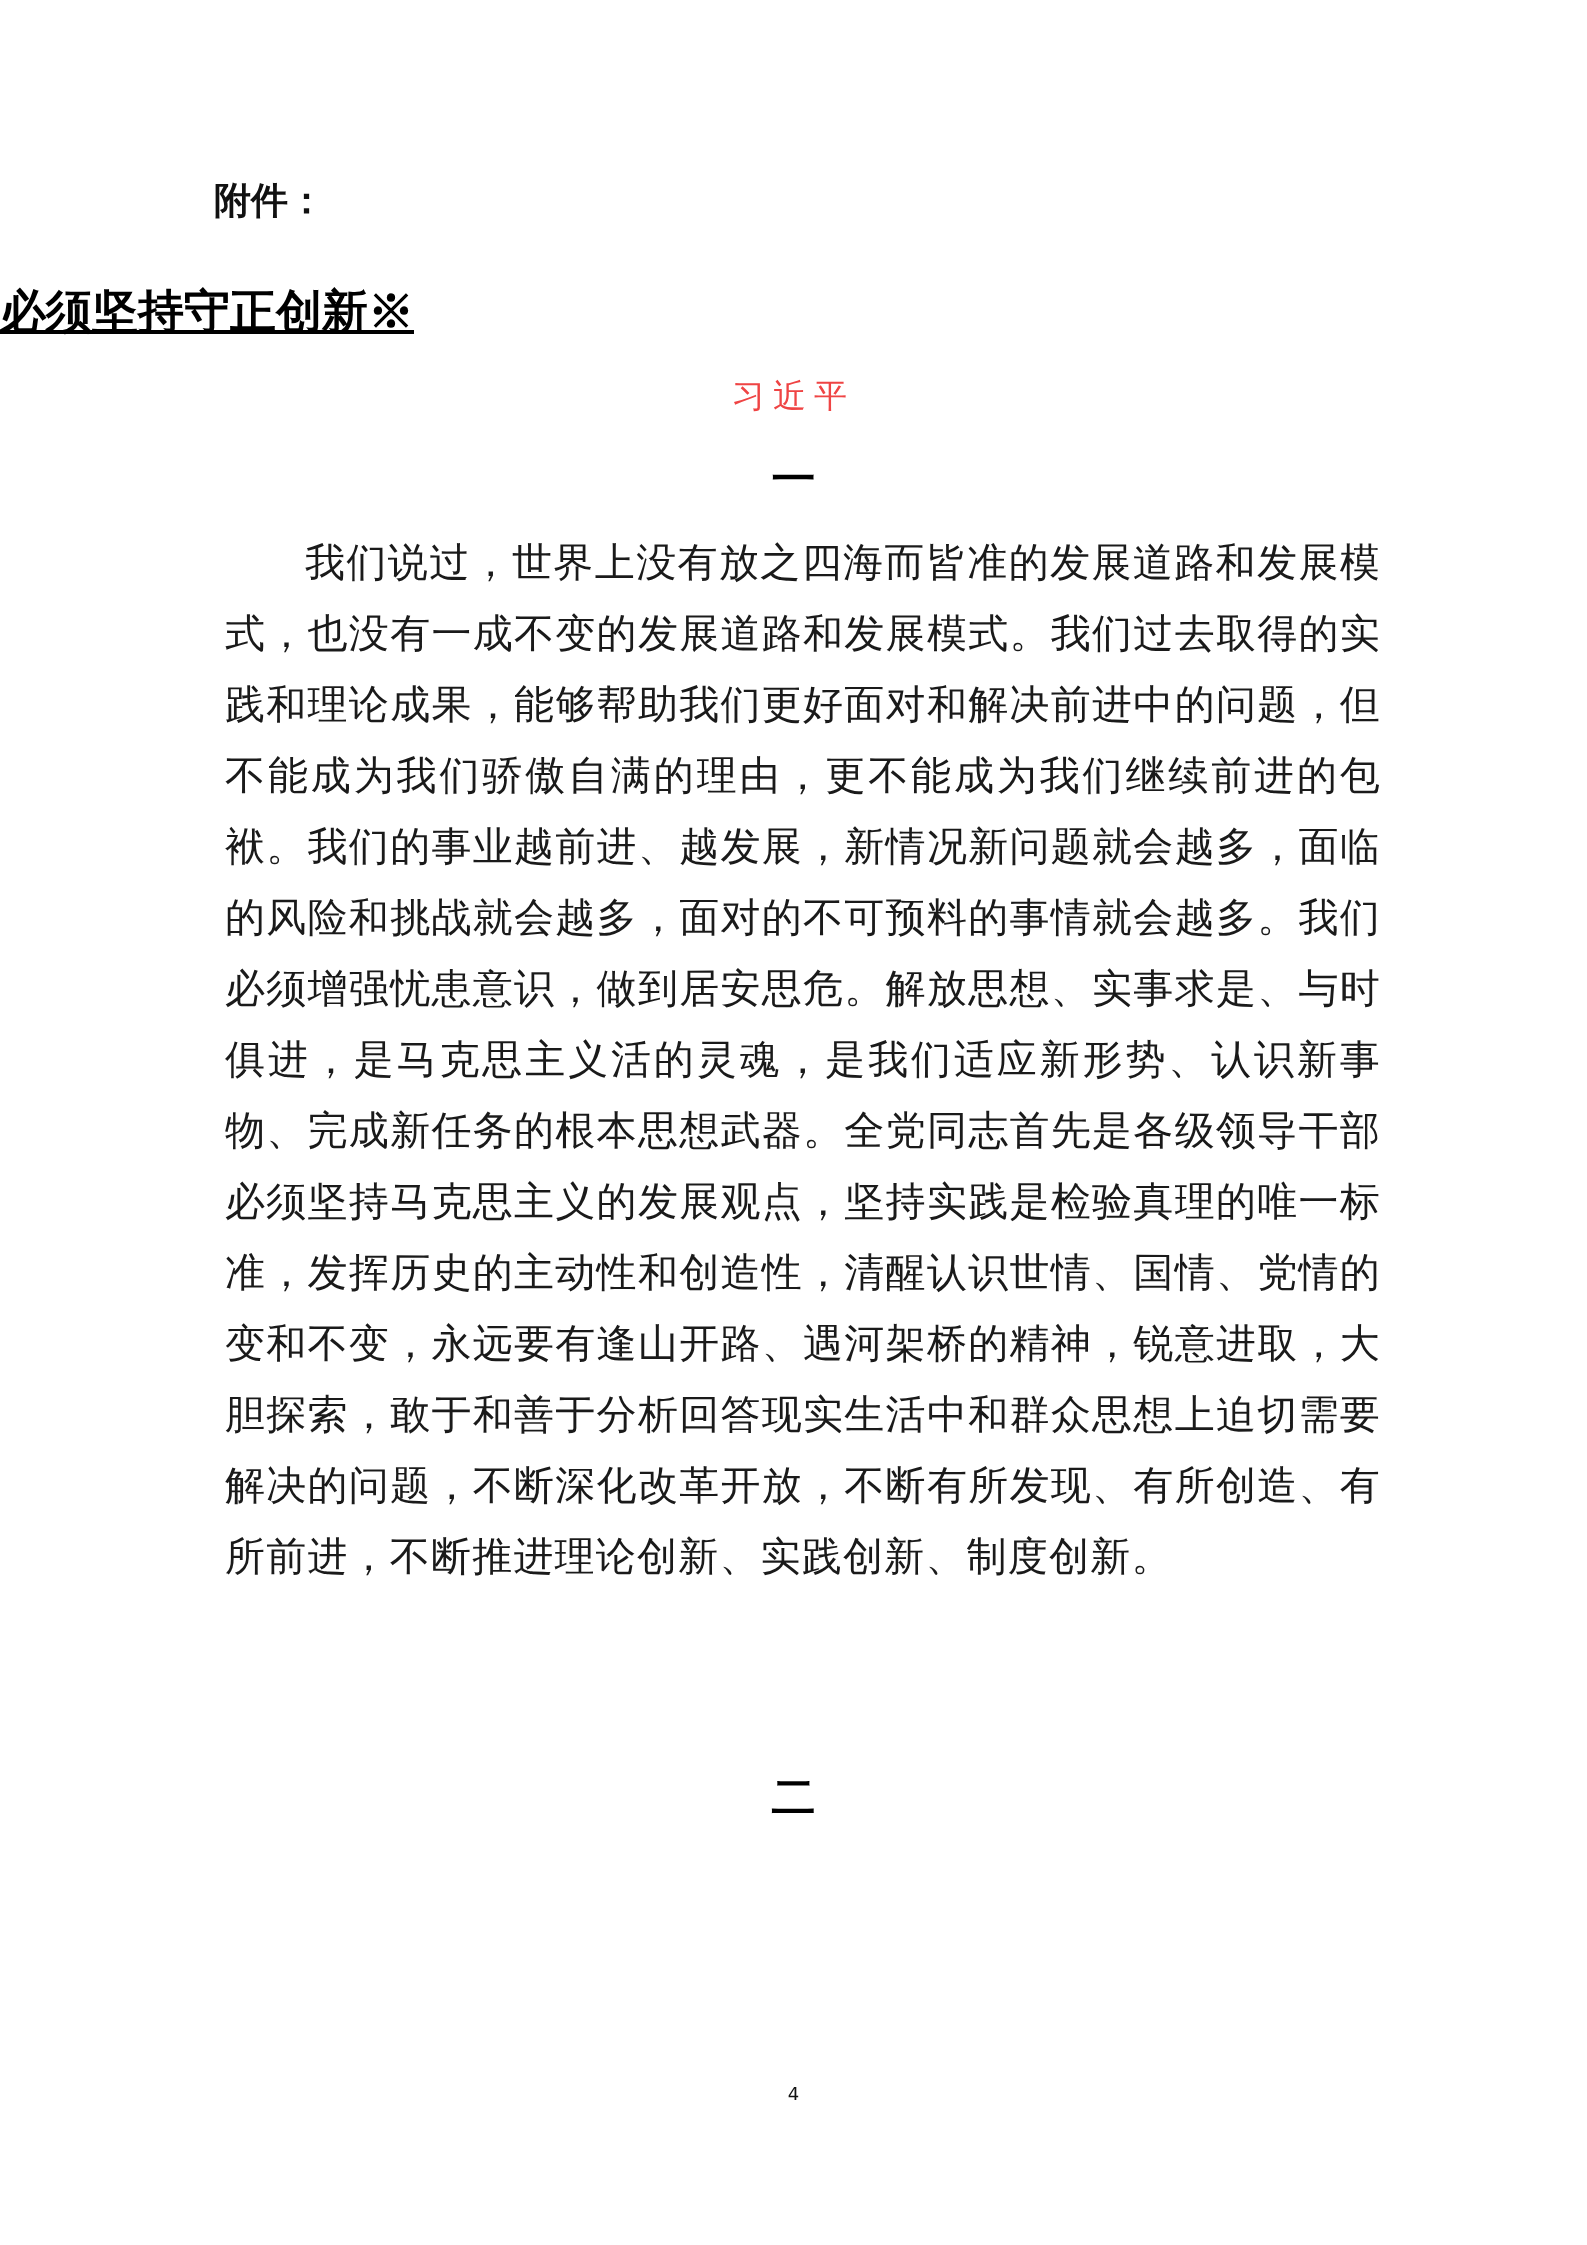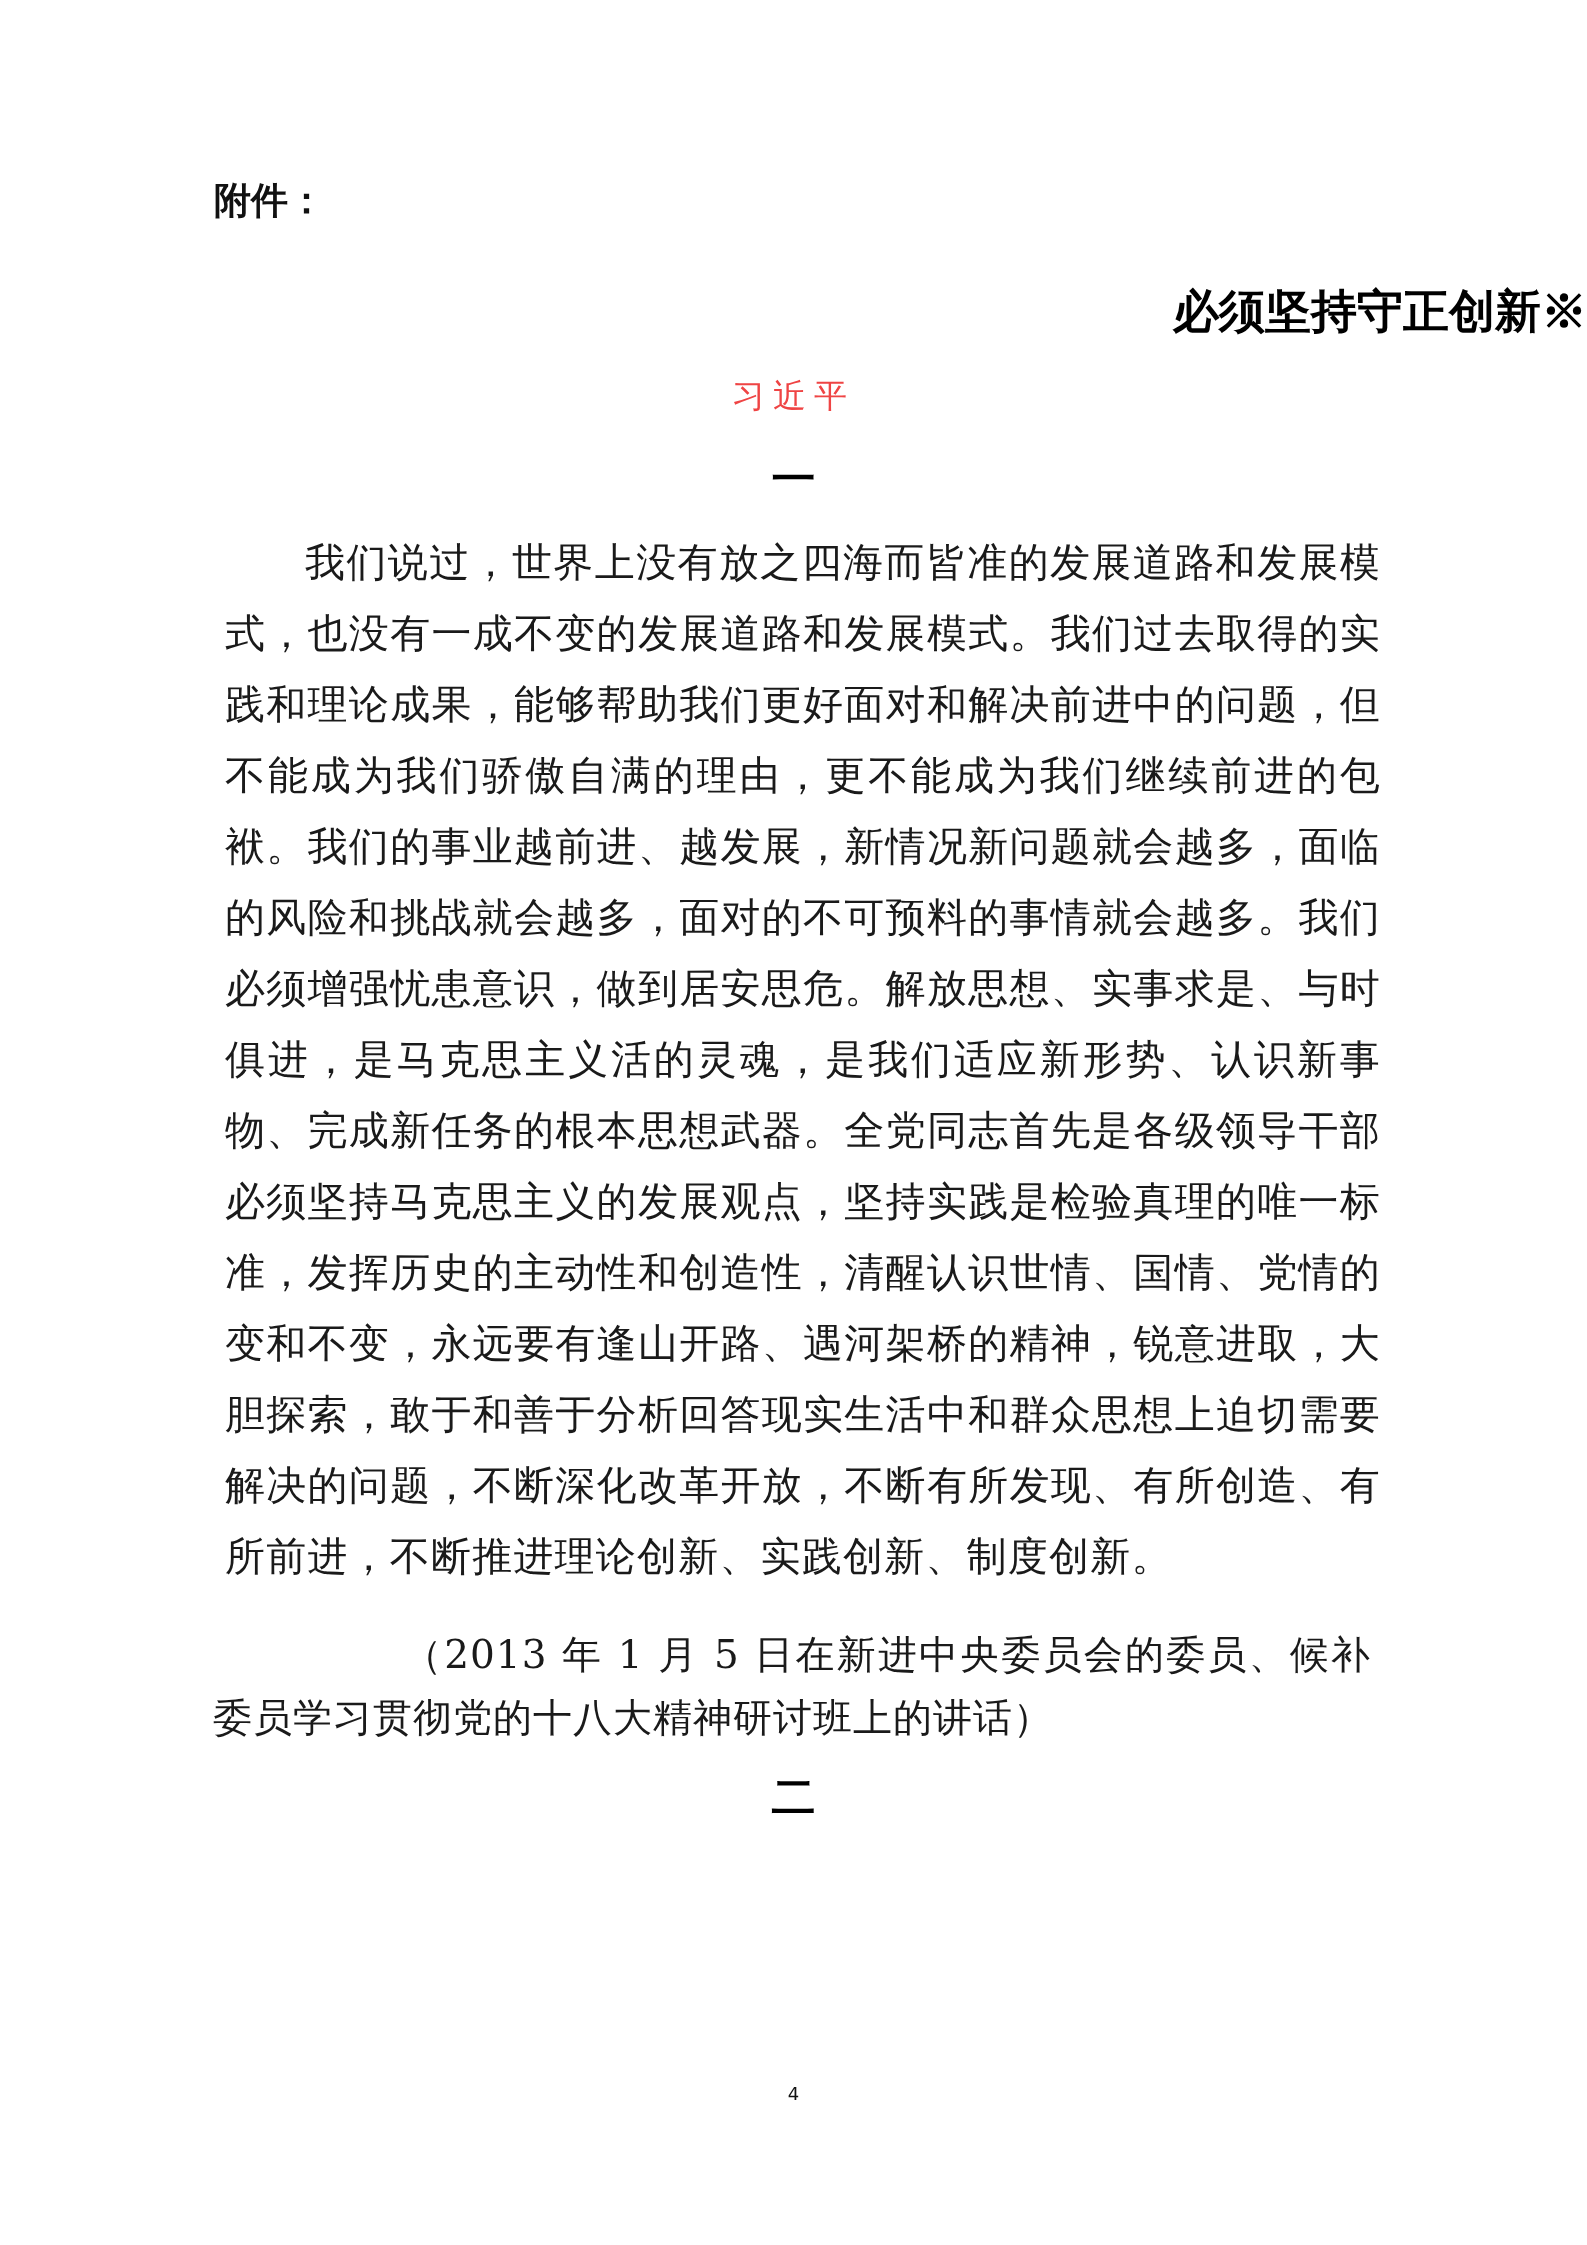--- a/index.html
+++ b/index.html
@@ -4,23 +4,23 @@
 <style>
   html, body { margin: 0; padding: 0; background: #ffffff; }
   body { width: 1587px; height: 2245px; position: relative; overflow: hidden; color: #111; }
   .page { position: absolute; left: 0; top: 9px; width: 1402px; height: 2245px; background: #fff; }
   .attach-label {
     position: absolute; left: 214px; top: 166px;
     font-family: "DejaVu Sans", "Liberation Sans", sans-serif;
     font-size: 37px; font-weight: bold; line-height: 52px; color: #111;
   }
   .title {
-    position: absolute; left: 0; width: 1587px; top: 270px; text-align: right;
+    position: absolute; left: 0; width: 1587px; top: 270px; text-align: left;
     font-family: "DejaVu Serif", "Liberation Serif", serif;
-    font-size: 46px; font-weight: bold; line-height: 64px; color: #000;
+    font-size: 46px; font-weight: bold; line-height: 64px; color: #000; text-decoration: underline;
   }
   .author {
     position: absolute; left: 0; width: 1587px; top: 362px; text-align: center;
     font-family: "DejaVu Serif", "Liberation Serif", serif;
     font-size: 33px; line-height: 50px; letter-spacing: 8px; color: #ef4444;
   }
   .section-num {
     position: absolute; left: 0; width: 1587px; text-align: center;
     font-family: "DejaVu Sans", "Liberation Sans", sans-serif;
     font-size: 44px; font-weight: bold; line-height: 60px; color: #000;
@@ -51,18 +51,17 @@
 </head>
 <body>
 
 <div class="page">
   <div class="attach-label">附件：</div>
   <div class="title">必须坚持守正创新※</div>
   <div class="author">习近平</div>
 
   <div class="section-num sec1">一</div>
   <p class="para para1">我们说过，世界上没有放之四海而皆准的发展道路和发展模式，也没有一成不变的发展道路和发展模式。我们过去取得的实践和理论成果，能够帮助我们更好面对和解决前进中的问题，但不能成为我们骄傲自满的理由，更不能成为我们继续前进的包袱。我们的事业越前进、越发展，新情况新问题就会越多，面临的风险和挑战就会越多，面对的不可预料的事情就会越多。我们必须增强忧患意识，做到居安思危。解放思想、实事求是、与时俱进，是马克思主义活的灵魂，是我们适应新形势、认识新事物、完成新任务的根本思想武器。全党同志首先是各级领导干部必须坚持马克思主义的发展观点，坚持实践是检验真理的唯一标准，发挥历史的主动性和创造性，清醒认识世情、国情、党情的变和不变，永远要有逢山开路、遇河架桥的精神，锐意进取，大胆探索，敢于和善于分析回答现实生活中和群众思想上迫切需要解决的问题，不断深化改革开放，不断有所发现、有所创造、有所前进，不断推进理论创新、实践创新、制度创新。</p>
-  <p class="citation">（2013 年 1 月 5 日在新进中央委员会的委员、候补委员学习贯彻党的十八大精神研讨班上的讲话）</p>
 
   <div class="section-num sec2">二</div>
 
   <div class="page-number">4</div>
 </div>
 
 </body></html>

